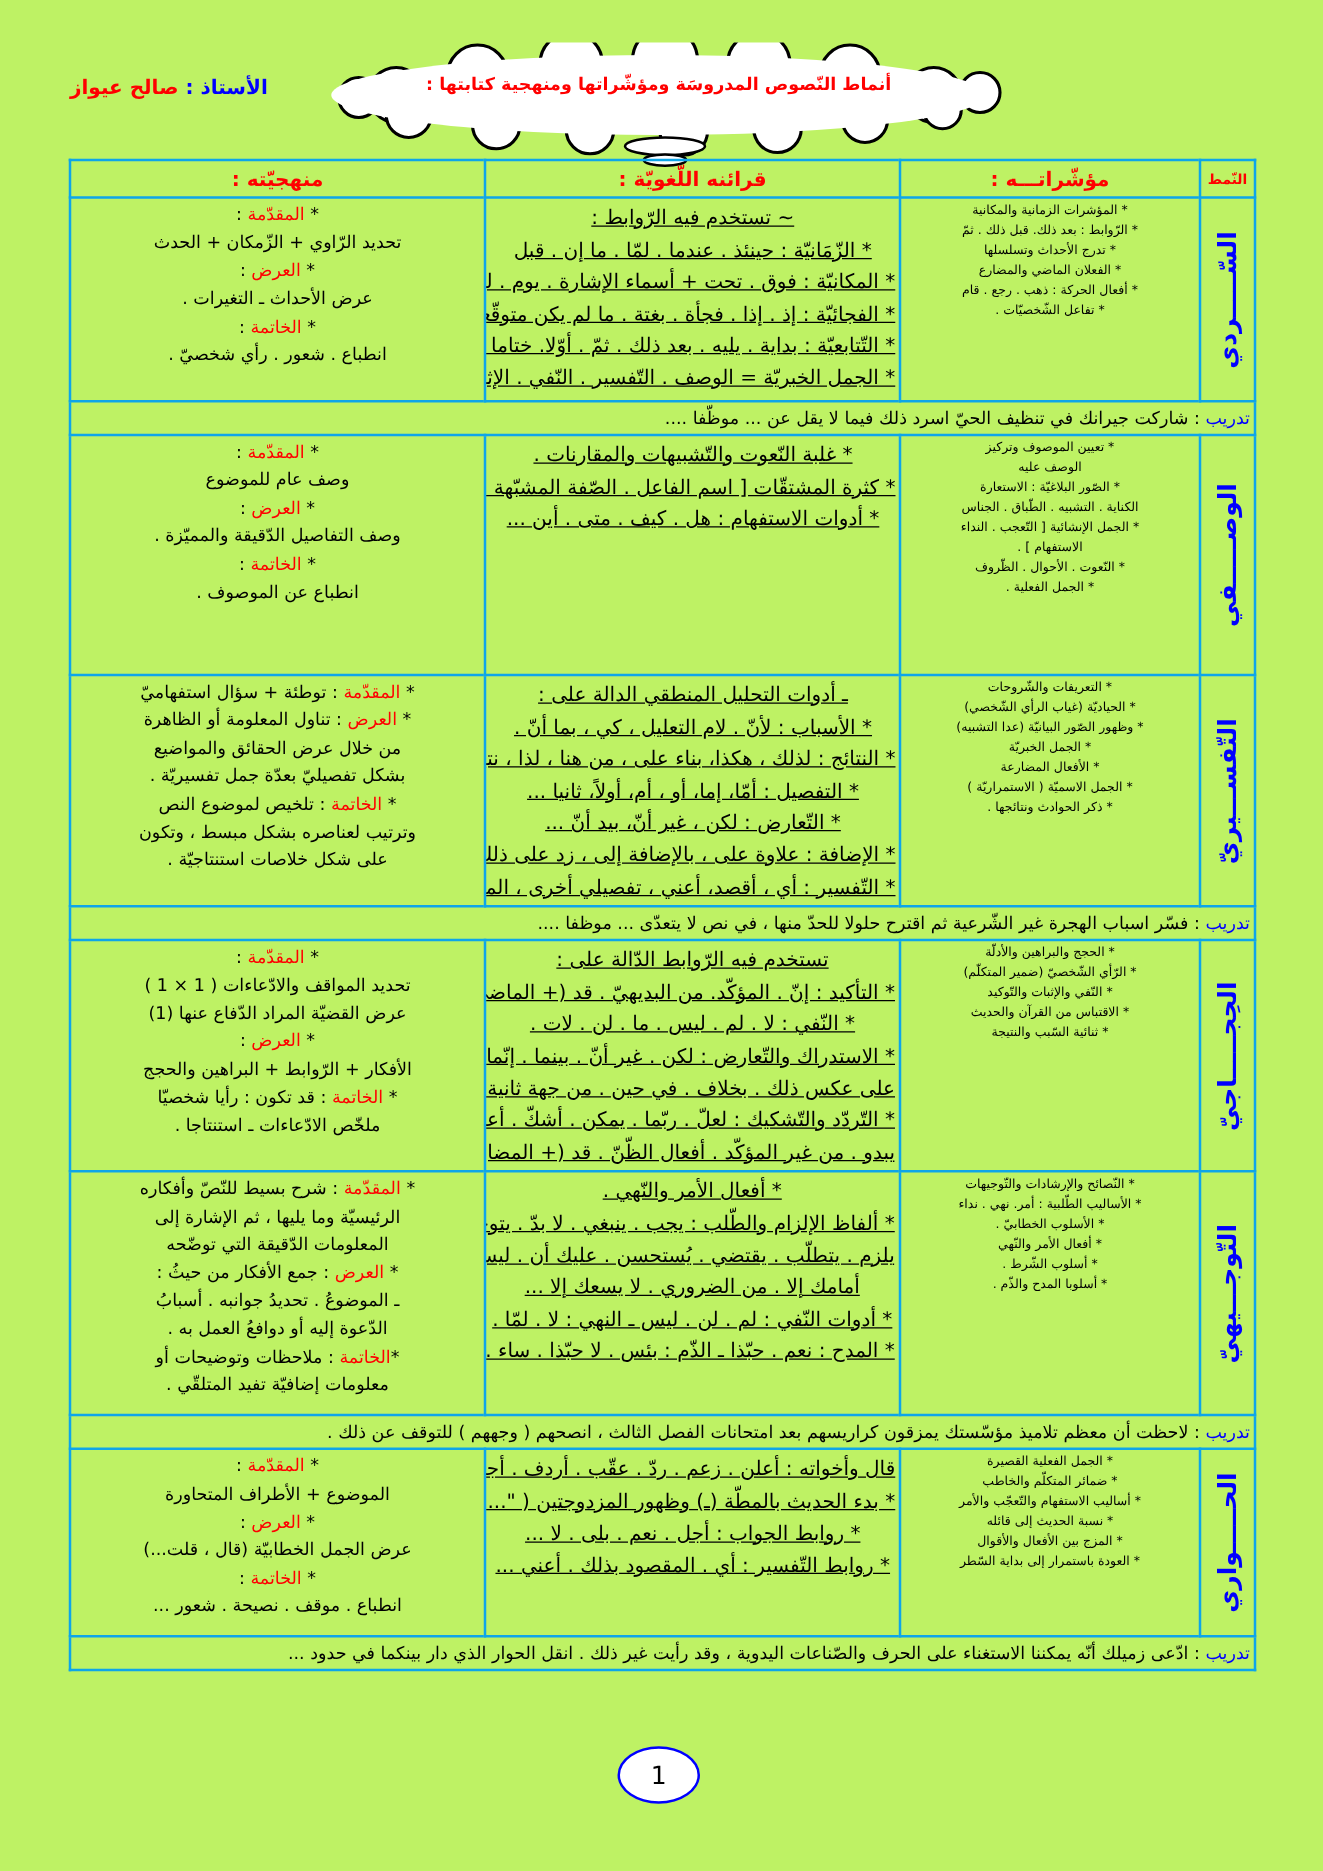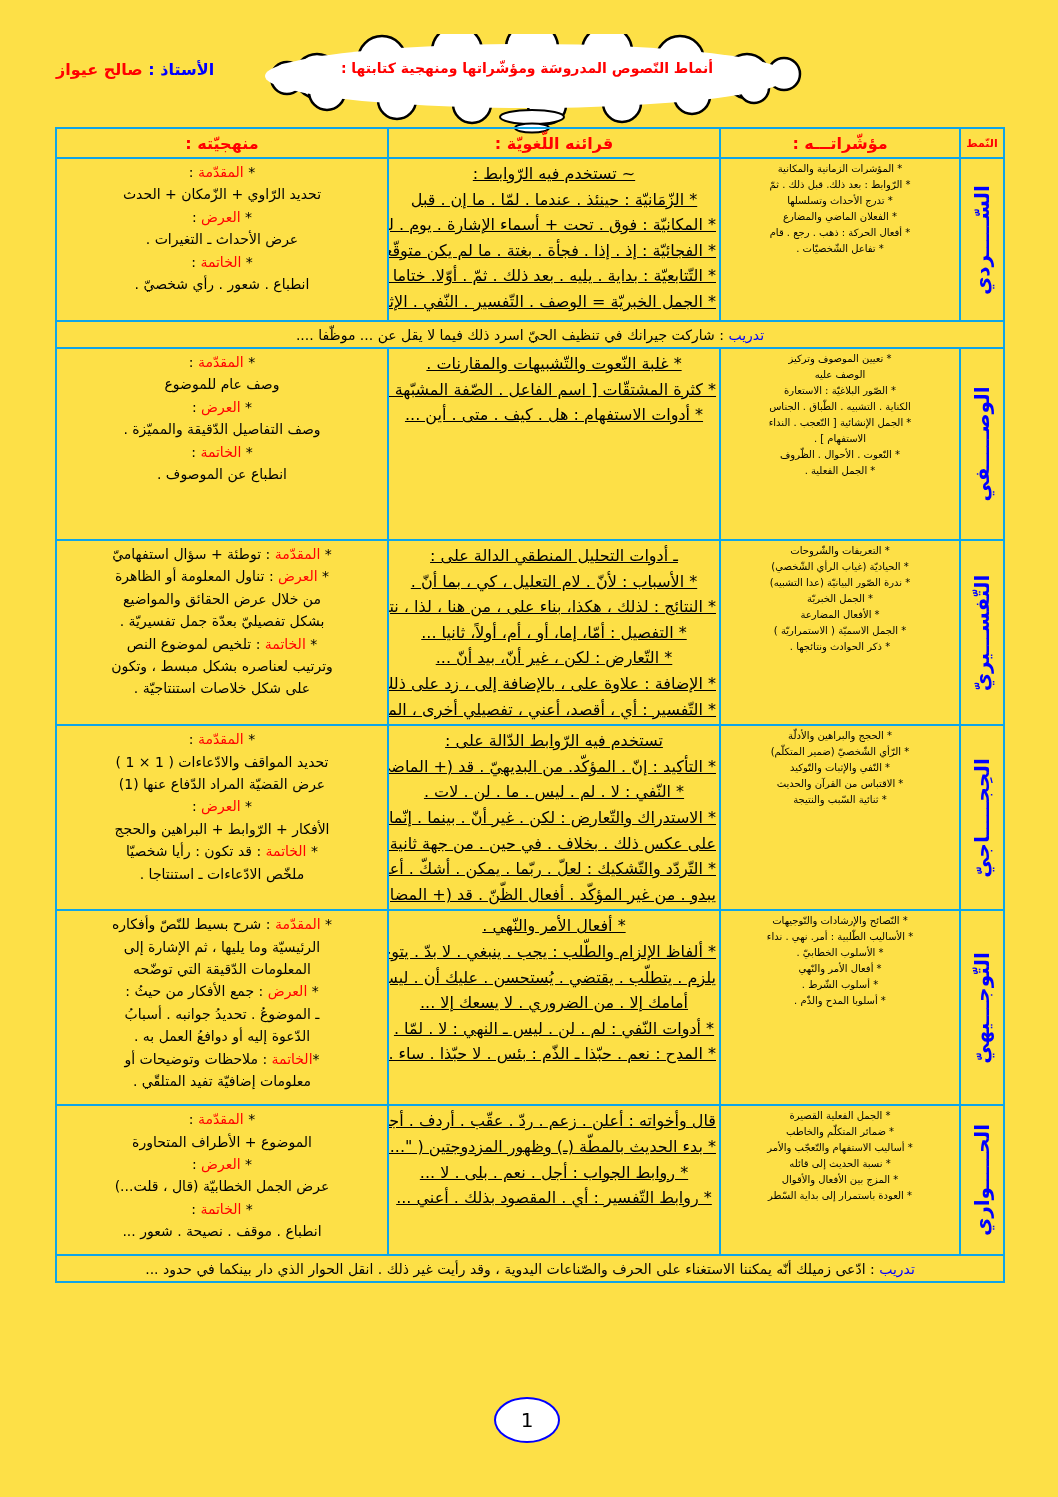--- a/index.html
+++ b/index.html
@@ -1,17 +1,17 @@
 <!DOCTYPE html>
 <html lang="ar" dir="rtl"><head>
 <meta charset="utf-8">
 <style>
   html,body{margin:0;padding:0;background:#e8e8e8;}
   .page{
-    position:relative;width:1058px;height:1497px;margin:0 auto;background:#fde047;
+    position:relative;width:1058px;height:1497px;margin:0 auto;background:#bef264;
     font-family:"DejaVu Sans",sans-serif;direction:rtl;overflow:hidden;
   }
   
   .teacher{position:absolute;left:56px;top:60px;font-size:16px;font-weight:bold;white-space:nowrap;direction:rtl;}
   .teacher .lbl{color:#0000ff;}
   .teacher .name{color:#ff0000;}
   .cloud-wrap{position:absolute;left:232px;top:34px;width:580px;height:100px;}
   .cloud-wrap svg{position:absolute;left:0;top:0;}
   .cloud-title{
     position:absolute;left:30px;right:20px;top:26px;text-align:center;
@@ -36,21 +36,21 @@
     transform:translate(-50%,-50%) rotate(-90deg);
     white-space:nowrap;color:#0000ff;font-weight:bold;font-size:20px;
   }
   .cell .line{text-align:center;white-space:nowrap;line-height:1.6;}
   .ind-cell .line{font-size:10px;}
   .evi-cell .line{font-size:16px;text-decoration:underline;}
   .met-cell .line{font-size:14px;}
   .red{color:#ff0000;}
   
   tr.ex-row{height:27px;}
-  tr.ex-row td{text-align:center;vertical-align:middle;font-size:14px;white-space:nowrap;}
+  tr.ex-row td{vertical-align:middle;font-size:14px;white-space:nowrap;}
   .ex-label{color:#0000ff;}
   
   .pagenum{
     position:absolute;left:494px;top:1397px;width:62px;height:42px;
     border:2px solid #0000ff;border-radius:50%;
     display:flex;align-items:center;justify-content:center;
     font-size:20px;color:#000;background:#fff;
   }
 </style>
 </head>
@@ -169,21 +169,21 @@
             <div class="line">انطباع عن الموصوف .</div>
           </td>
     </tr>
         <tr class="body-row r2">
       <td class="type-cell">
         <span class="vert">التّفســـيريّ</span>
       </td>
       <td class="cell ind-cell">
             <div class="line">* التعريفات والشّروحات</div>
             <div class="line">* الحياديّة (غياب الرأي الشّخصي)</div>
-            <div class="line">* ندرة الصّور البيانيّة (عدا التشبيه)</div>
+            <div class="line">* وظهور الصّور البيانيّة (عدا التشبيه)</div>
             <div class="line">* الجمل الخبريّة</div>
             <div class="line">* الأفعال المضارعة</div>
             <div class="line">* الجمل الاسميّة ( الاستمراريّة )</div>
             <div class="line">* ذكر الحوادث ونتائجها .</div>
           </td>
       <td class="cell evi-cell">
             <div class="line">ـ أدوات التحليل المنطقي الدالة على :</div>
             <div class="line">* الأسباب : لأنّ . لام التعليل ، كي ، بما أنّ .</div>
             <div class="line">* النتائج : لذلك ، هكذا، بناء على ، من هنا ، لذا ، نتيجة</div>
             <div class="line">* التفصيل : أمّا، إما، أو ، أم، أولاً، ثانيا ...</div>
@@ -193,20 +193,25 @@
           </td>
       <td class="cell met-cell">
             <div class="line"><span>* </span><span class="red">المقدّمة</span><span> : توطئة + سؤال استفهاميّ</span></div>
             <div class="line"><span>* </span><span class="red">العرض</span><span> : تناول المعلومة أو الظاهرة</span></div>
             <div class="line">من خلال عرض الحقائق والمواضيع</div>
             <div class="line">بشكل تفصيليّ بعدّة جمل تفسيريّة .</div>
             <div class="line"><span>* </span><span class="red">الخاتمة</span><span> : تلخيص لموضوع النص</span></div>
             <div class="line">وترتيب لعناصره بشكل مبسط ، وتكون</div>
             <div class="line">على شكل خلاصات استنتاجيّة .</div>
           </td>
+    </tr>
+        <tr class="ex-row">
+      <td colspan="4">
+        <span class="ex-label">تدريب</span><span> : فسّر اسباب الهجرة غير الشّرعية ثم اقترح حلولا للحدّ منها ، في نص لا يتعدّى ... موظفا ....</span>
+      </td>
     </tr>
         <tr class="body-row r3">
       <td class="type-cell">
         <span class="vert">الحِجـــــاجيّ</span>
       </td>
       <td class="cell ind-cell">
             <div class="line">* الحجج والبراهين والأدلّة</div>
             <div class="line">* الرّأي الشّخصيّ (ضمير المتكلّم)</div>
             <div class="line">* النّفي والإثبات والتّوكيد</div>
             <div class="line">* الاقتباس من القرآن والحديث</div>
@@ -255,20 +260,25 @@
             <div class="line"><span>* </span><span class="red">المقدّمة</span><span> : شرح بسيط للنّصّ وأفكاره</span></div>
             <div class="line">الرئيسيّة وما يليها ، ثم الإشارة إلى</div>
             <div class="line">المعلومات الدّقيقة التي توضّحه</div>
             <div class="line"><span>* </span><span class="red">العرض</span><span> : جمع الأفكار من حيثُ :</span></div>
             <div class="line">ـ الموضوعُ . تحديدُ جوانبه . أسبابُ</div>
             <div class="line">الدّعوة إليه أو دوافعُ العمل به .</div>
             <div class="line"><span>*</span><span class="red">الخاتمة</span><span> : ملاحظات وتوضيحات أو</span></div>
             <div class="line">معلومات إضافيّة تفيد المتلقّي .</div>
           </td>
     </tr>
+        <tr class="ex-row">
+      <td colspan="4">
+        <span class="ex-label">تدريب</span><span> : لاحظت أن معظم تلاميذ مؤسّستك يمزقون كراريسهم بعد امتحانات الفصل الثالث ، انصحهم ( وجههم ) للتوقف عن ذلك .</span>
+      </td>
+    </tr>
         <tr class="body-row r5">
       <td class="type-cell">
         <span class="vert">الحـــــواري</span>
       </td>
       <td class="cell ind-cell">
             <div class="line">* الجمل الفعلية القصيرة</div>
             <div class="line">* ضمائر المتكلّم والخاطب</div>
             <div class="line">* أساليب الاستفهام والتّعجّب والأمر</div>
             <div class="line">* نسبة الحديث إلى قائله</div>
             <div class="line">* المزج بين الأفعال والأقوال</div>

